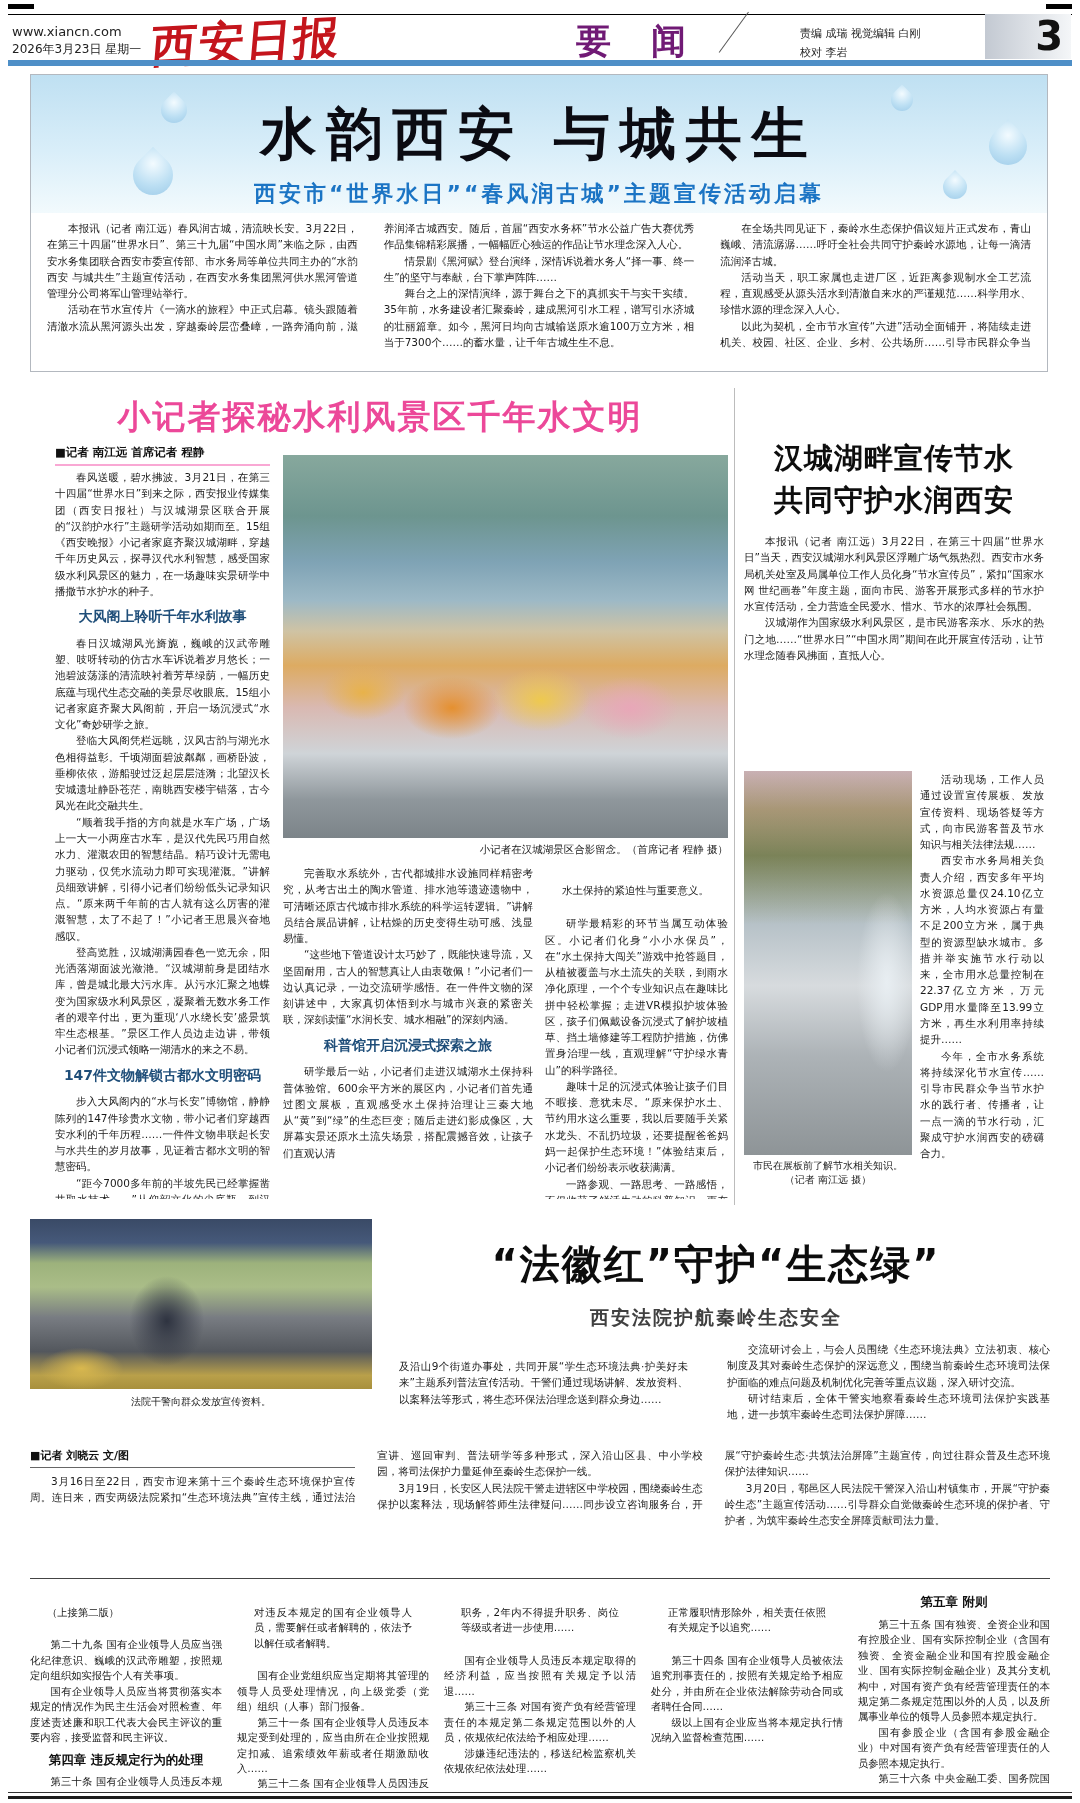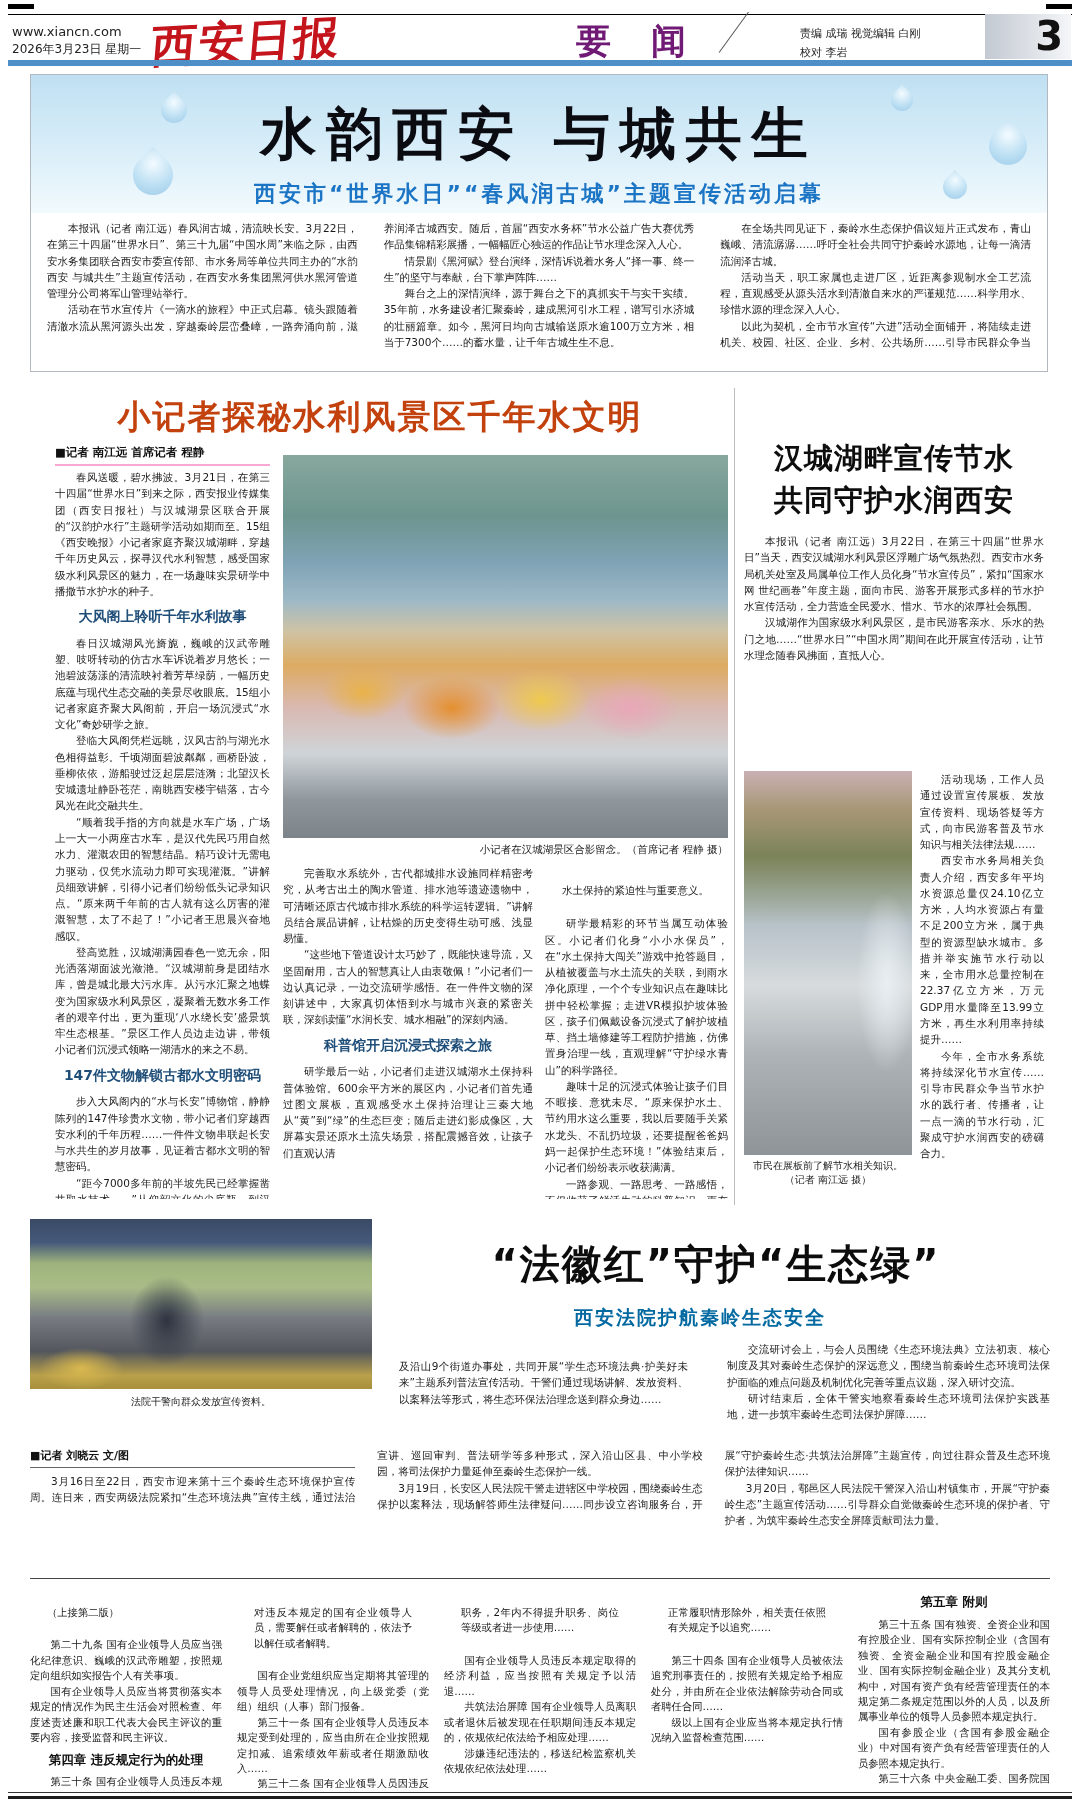--- a/index.html
+++ b/index.html
@@ -35,21 +35,21 @@
              column-count:3;column-gap:26px;font-size:10.5px;line-height:1.55;text-align:justify;color:#191919;}
   
   .p{text-indent:2em;margin:0;}
   .n{margin:17px;}
   .h{font-weight:bold;color:#1f4e79;text-align:center;font-size:14px;margin:7px 0;text-indent:0;}
   .hc{font-weight:bold;color:#111;text-align:center;font-size:12.5px;margin:5px 0;text-indent:0;}
   .by{font-weight:bold;font-size:11px;color:#111;border-bottom:1px solid #666;padding-bottom:3px;margin:0 0 5px 0;}
   
   .a2{position:absolute;left:30px;top:385px;width:700px;height:820px;}
   .a2-title{position:absolute;left:0;right:0;top:10px;text-align:center;font-size:33px;font-weight:bold;
-            letter-spacing:2px;color:#c2410c;}
+            letter-spacing:2px;color:#ec4899;}
   .a2-byline{position:absolute;left:25px;top:60px;width:215px;font-size:11.5px;font-weight:bold;
              border-bottom:2px solid #f9a8d4;padding-bottom:4px;color:#111;}
   .a2-col1{position:absolute;left:25px;top:84px;width:215px;height:730px;overflow:hidden;
            font-size:10.5px;line-height:1.55;text-align:justify;}
   .a2-photo{position:absolute;left:253px;top:70px;width:445px;height:383px;
             background:
              radial-gradient(60px 40px at 18% 62%,#e8b24a 0%,rgba(232,178,74,0) 70%),
              radial-gradient(70px 45px at 38% 66%,#e5902f 0%,rgba(229,144,47,0) 70%),
              radial-gradient(70px 45px at 58% 64%,#eec94e 0%,rgba(238,201,78,0) 70%),
              radial-gradient(70px 45px at 78% 66%,#e8a7b8 0%,rgba(232,167,184,0) 70%),
@@ -83,22 +83,22 @@
   .a4-photo{position:absolute;left:0;top:4px;width:342px;height:170px;
             background:
              radial-gradient(60px 30px at 15% 88%,#d9b84e 0%,rgba(217,184,78,0) 70%),
              radial-gradient(50px 60px at 40% 60%,#2e3340 0%,rgba(46,51,64,0) 75%),
              linear-gradient(180deg,#3a4a66 0%,#46597a 14%,#9db27c 26%,#aabd88 40%,
                #787c82 58%,#53575d 78%,#b9a04a 92%,#a8903c 100%);}
   .a4-caption{position:absolute;left:0;top:180px;width:342px;text-align:center;font-size:10px;color:#222;
               font-family:"DejaVu Serif",serif;}
   .a4-title{position:absolute;left:352px;top:22px;width:668px;text-align:center;font-size:40px;
             font-weight:bold;letter-spacing:2px;color:#0c0c0c;}
-  .a4-sub{position:absolute;left:336px;top:90px;width:668px;text-align:center;font-size:19px;
-          font-weight:bold;color:#0369a1;letter-spacing:2px;}
+  .a4-sub{position:absolute;left:352px;top:90px;width:668px;text-align:center;font-size:19px;
+          font-weight:bold;color:#404040;letter-spacing:2px;}
   .a4-topcols{position:absolute;left:352px;top:126px;width:668px;height:96px;overflow:hidden;
               column-count:2;column-gap:22px;font-size:10.5px;line-height:1.55;text-align:justify;}
   .a4-botcols{position:absolute;left:0;top:232px;width:1020px;height:122px;overflow:hidden;
               column-count:3;column-gap:22px;font-size:10.5px;line-height:1.55;text-align:justify;}
   
   .bot-rule-top{position:absolute;left:30px;width:1020px;top:1578px;height:1px;background:#444;}
   .bot{position:absolute;left:30px;top:1588px;width:1020px;height:200px;display:flex;gap:4px;justify-content:space-between;}
   .bot-col{width:192px;height:100%;overflow:hidden;font-size:10.3px;line-height:1.5;text-align:justify;color:#161616;}
   .page-rule1{position:absolute;left:8px;right:8px;top:1792px;height:1px;background:#333;}
   .page-rule2{position:absolute;left:8px;right:8px;top:1796px;height:3px;background:#1d1d1d;}
@@ -231,21 +231,21 @@
       </div>
     <div class="bot-col">
         <p class="n">对违反本规定的国有企业领导人员，需要解任或者解聘的，依法予以解任或者解聘。</p>
         <p class="p">国有企业党组织应当定期将其管理的领导人员受处理情况，向上级党委（党组）组织（人事）部门报备。</p>
         <p class="p">第三十一条 国有企业领导人员违反本规定受到处理的，应当由所在企业按照规定扣减、追索绩效年薪或者任期激励收入……</p>
         <p class="p">第三十二条 国有企业领导人员因违反本规定受到组织处理或者党纪政务处分的，按照有关规定不得提升</p>
       </div>
     <div class="bot-col">
         <p class="n">职务，2年内不得提升职务、岗位等级或者进一步使用……</p>
         <p class="p">国有企业领导人员违反本规定取得的经济利益，应当按照有关规定予以清退……</p>
-        <p class="p">共筑法治屏障 国有企业领导人员离职或者退休后被发现在任职期间违反本规定的，依规依纪依法给予相应处理……</p>
+        <p class="p">第三十三条 对国有资产负有经营管理责任的本规定第二条规定范围以外的人员，依规依纪依法给予相应处理……</p>
         <p class="p">涉嫌违纪违法的，移送纪检监察机关依规依纪依法处理……</p>
       </div>
     <div class="bot-col">
         <p class="n">正常履职情形除外，相关责任依照有关规定予以追究……</p>
         <p class="p">第三十四条 国有企业领导人员被依法追究刑事责任的，按照有关规定给予相应处分，并由所在企业依法解除劳动合同或者聘任合同……</p>
         <p class="p">级以上国有企业应当将本规定执行情况纳入监督检查范围……</p>
       </div>
     <div class="bot-col">
         <div class="hc">第五章 附则</div>
         <p class="p">第三十五条 国有独资、全资企业和国有控股企业、国有实际控制企业（含国有独资、全资金融企业和国有控股金融企业、国有实际控制金融企业）及其分支机构中，对国有资产负有经营管理责任的本规定第二条规定范围以外的人员，以及所属事业单位的领导人员参照本规定执行。</p>

